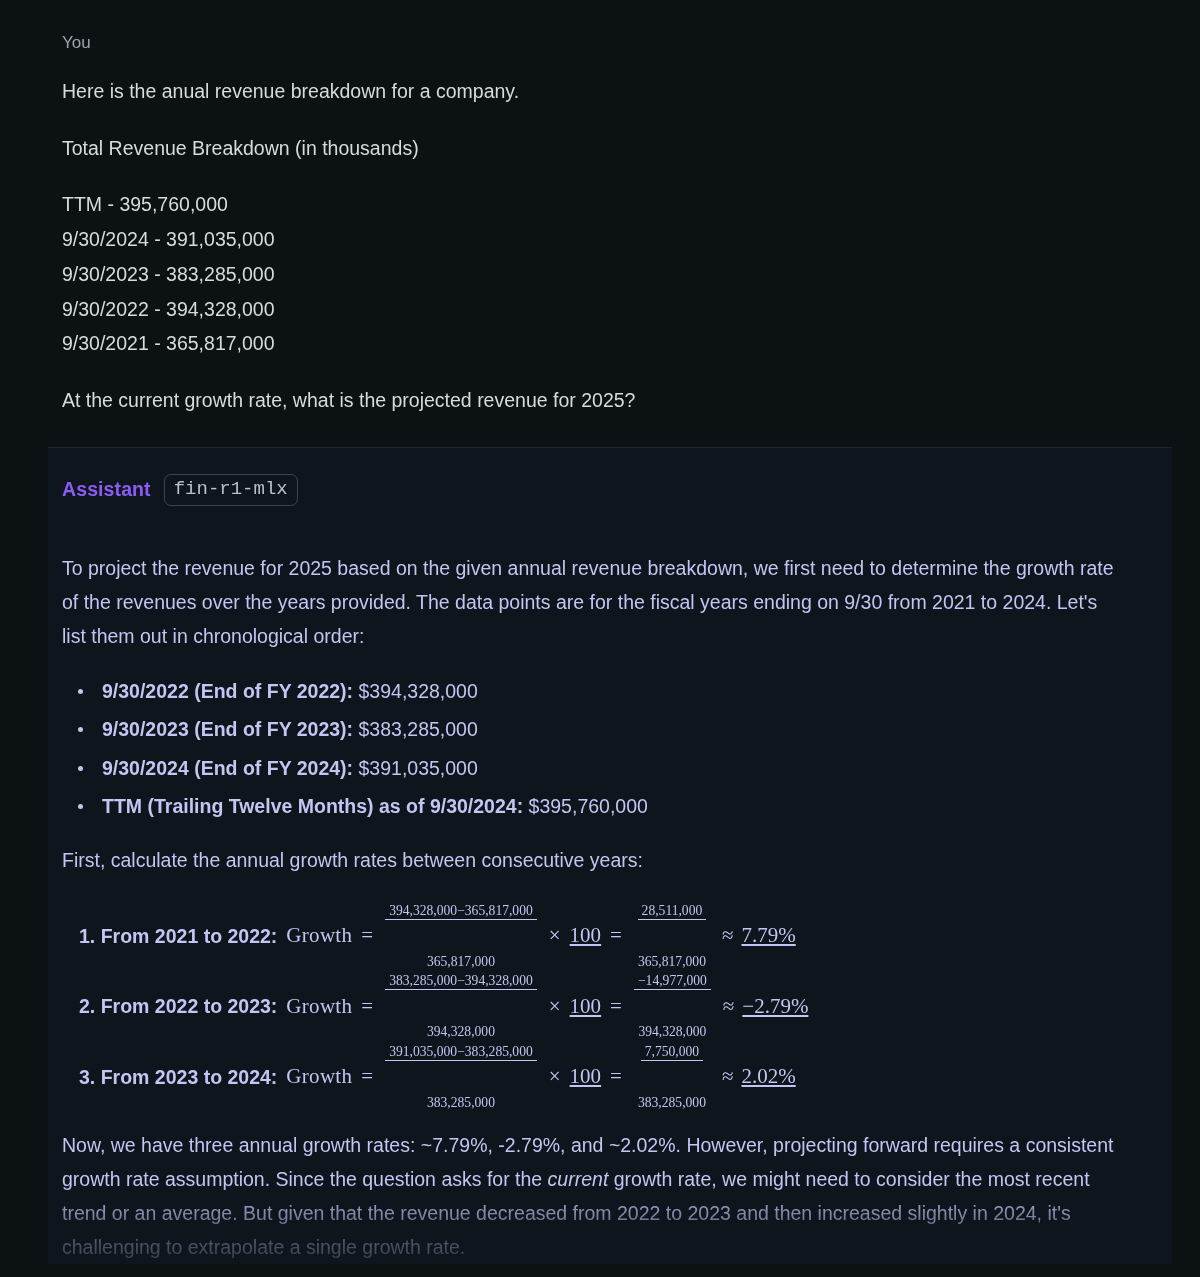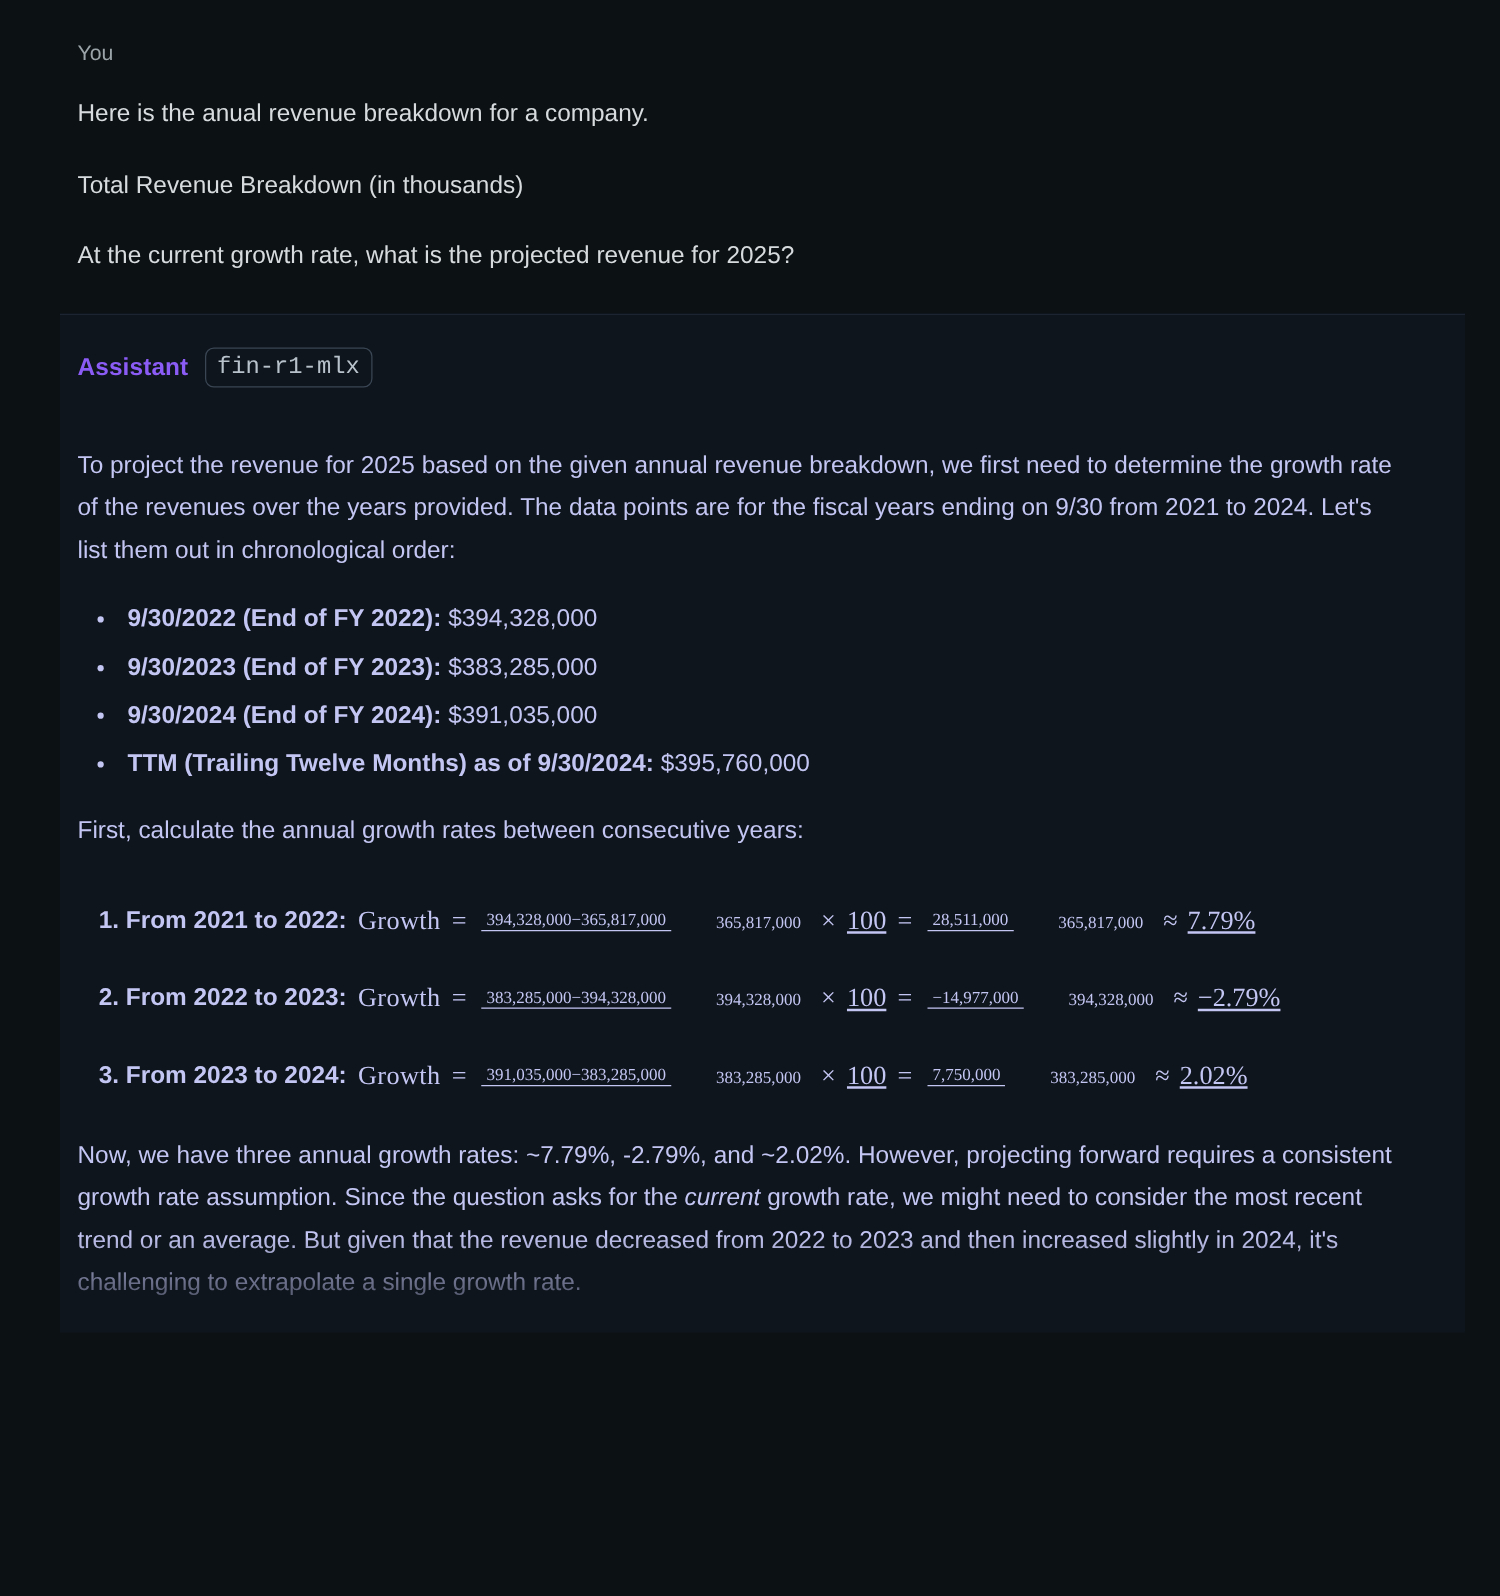--- a/index.html
+++ b/index.html
@@ -162,21 +162,21 @@
   }
   .math .op {
     margin: 0 9px;
     font-size: 21px;
   }
   .math .mword { letter-spacing: 0.3px; }
   .math .num { font-size: 21px; text-decoration: underline; }
 
   .frac {
     display: inline-flex;
-    flex-direction: row;
+    flex-direction: column;
     align-items: center;
     vertical-align: middle;
     margin: 0 3px;
     line-height: 1.12;
     gap: 32px;
   }
   .frac .top {
     font-size: 13.6px;
     padding: 0 4px 1px 4px;
     border-bottom: 1px solid #c3c5f2;
@@ -205,20 +205,27 @@
 <body>
 
 <div class="page">
 
   <div class="user-turn">
     <div class="role-label-user">You</div>
 
     <div class="user-body">
       <p>Here is the anual revenue breakdown for a company.</p>
       <p>Total Revenue Breakdown (in thousands)</p>
+      <div class="rev-lines">
+        <div>TTM - 395,760,000</div>
+        <div>9/30/2024 - 391,035,000</div>
+        <div>9/30/2023 - 383,285,000</div>
+        <div>9/30/2022 - 394,328,000</div>
+        <div>9/30/2021 - 365,817,000</div>
+      </div>
       <p class="tight">At the current growth rate, what is the projected revenue for 2025?</p>
     </div>
   </div>
 
   <div class="assistant-turn">
 
     <div class="assistant-head">
       <span class="role-label-assistant">Assistant</span>
       <span class="model-badge">fin-r1-mlx</span>
     </div>

